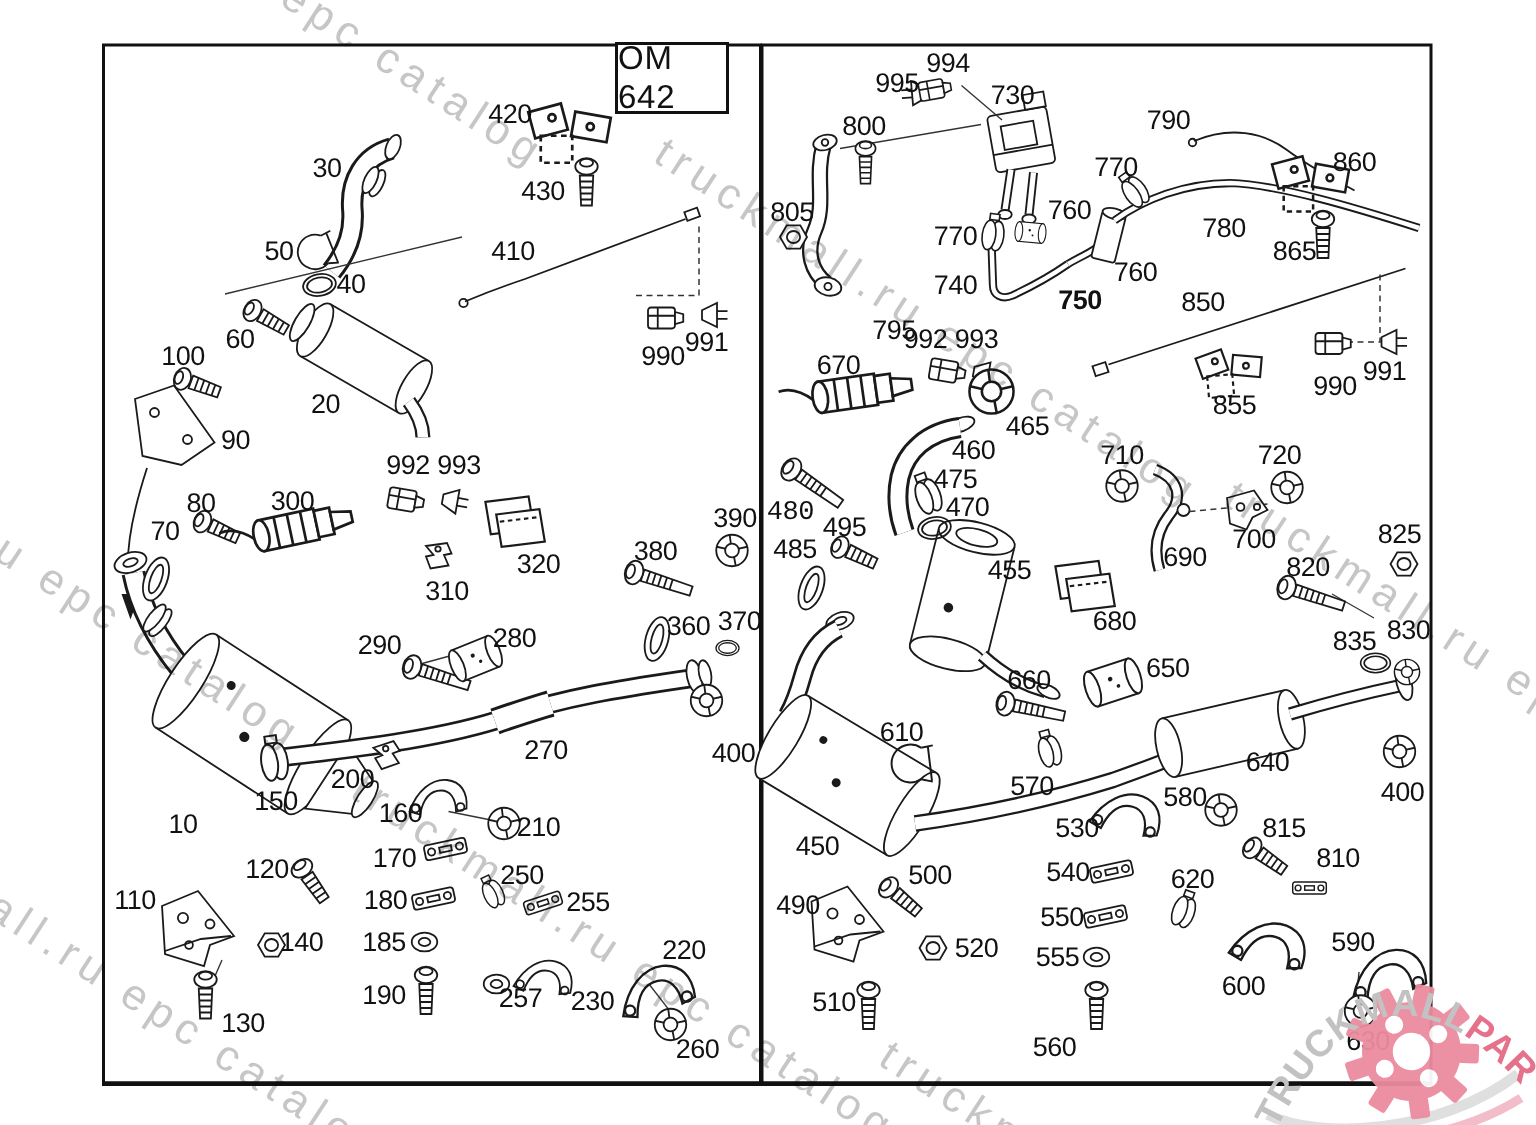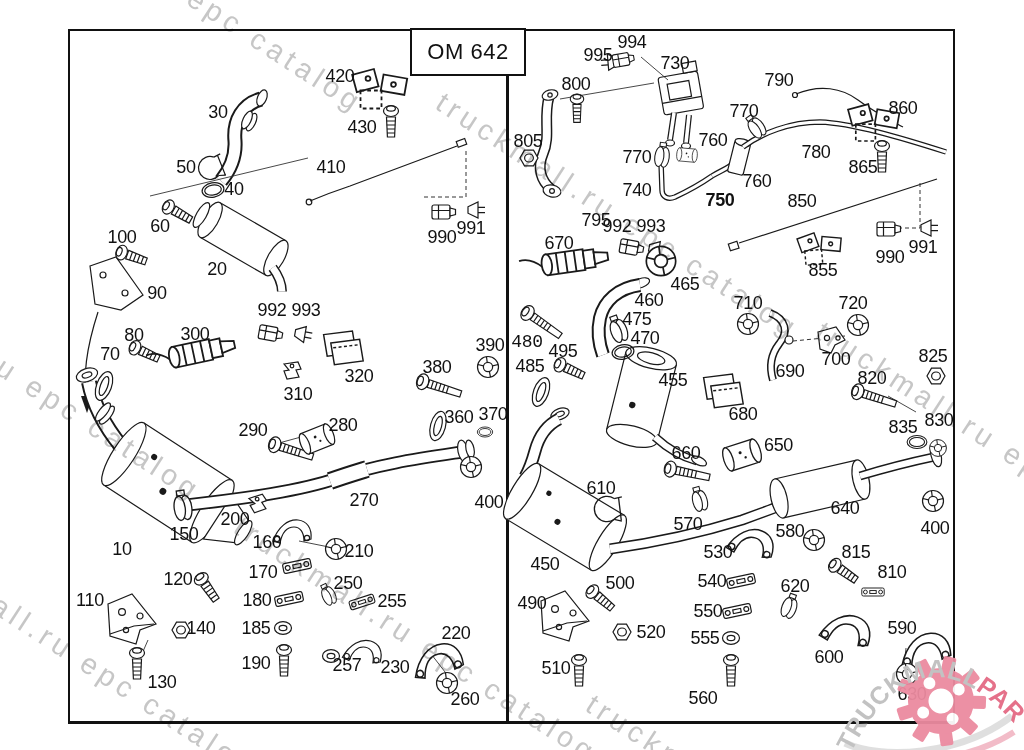--- a/index.html
+++ b/index.html
@@ -375,21 +375,21 @@
         <use href="#sym-grommet" transform="translate(907,674) rotate(0) scale(1)"></use>
       </g>
   </svg>
 
   <div id="labels">
       <div class="plabel" style="left: 218px; top: 112px;">30</div>
       <div class="plabel" style="left: 340px; top: 76px;">420</div>
       <div class="plabel" style="left: 362px; top: 127px;">430</div>
       <div class="plabel" style="left: 186px; top: 167px;">50</div>
       <div class="plabel" style="left: 234px; top: 189px;">40</div>
-      <div class="plabel" style="left: 331px; top: 167px;">410</div>
+      <div class="plabel" style="left: 342px; top: 167px;">410</div>
       <div class="plabel" style="left: 442px; top: 237px;">990</div>
       <div class="plabel" style="left: 471px; top: 228px;">991</div>
       <div class="plabel" style="left: 160px; top: 226px;">60</div>
       <div class="plabel" style="left: 122px; top: 237px;">100</div>
       <div class="plabel" style="left: 217px; top: 269px;">20</div>
       <div class="plabel" style="left: 157px; top: 293px;">90</div>
       <div class="plabel" style="left: 272px; top: 310px;">992</div>
       <div class="plabel" style="left: 306px; top: 310px;">993</div>
       <div class="plabel" style="left: 134px; top: 335px;">80</div>
       <div class="plabel" style="left: 110px; top: 354px;">70</div>
@@ -481,21 +481,21 @@
       <div class="plabel" style="left: 705px; top: 638px;">555</div>
       <div class="plabel" style="left: 703px; top: 675px; margin-top: 23px;">560</div>
       <div class="plabel" style="left: 795px; top: 586px;">620</div>
       <div class="plabel" style="left: 856px; top: 552px;">815</div>
       <div class="plabel" style="left: 892px; top: 572px;">810</div>
       <div class="plabel" style="left: 829px; top: 657px;">600</div>
       <div class="plabel" style="left: 902px; top: 628px;">590</div>
       <div class="plabel" style="left: 912px; top: 694px;">630</div>
     </div>
 
-  <div class="title-box" id="tb-left" style="left: 410px; top: 28px; width: 116px; height: 48px;">
+  <div class="title-box" id="tb-left" style="left: 410px; top: 28px; width: 76px; height: 48px;">
     <span>OM 642</span>
   </div>
 
   <div id="watermarks">
       <div class="wm" style="left: 12px; top: -140px; transform: rotate(33deg);">truckmall.ru epc catalog</div>
       <div class="wm" style="left: 448px; top: 86px; transform: rotate(33deg);">truckmall.ru epc catalog</div>
       <div class="wm" style="left: -150px; top: 248px; transform: rotate(33deg);">truckmall.ru epc catalog</div>
       <div class="wm" style="left: -95px; top: 525px; transform: rotate(33deg);">truckmall.ru epc catalog</div>
       <div class="wm" style="left: 246px; top: 510px; transform: rotate(33deg);">truckmall.ru epc catalog</div>
       <div class="wm" style="left: 828px; top: 315px; transform: rotate(33deg);">truckmall.ru epc catalog</div>

